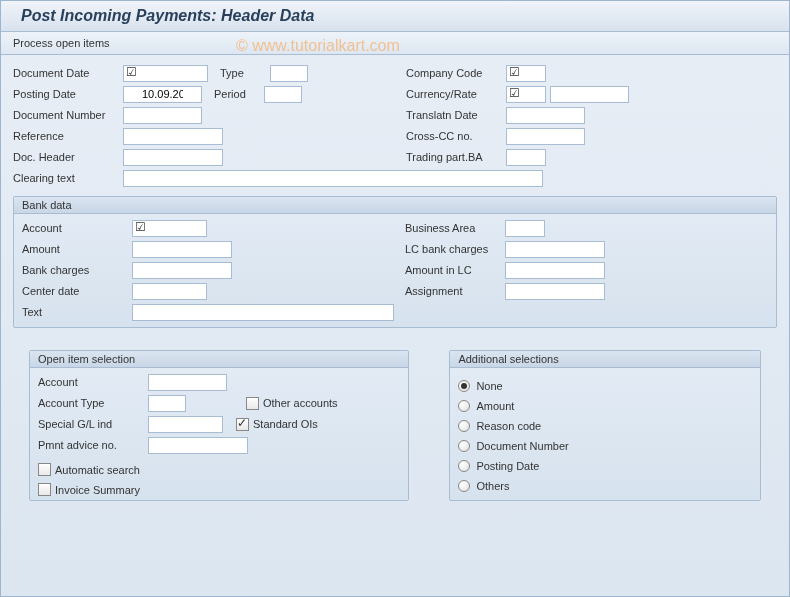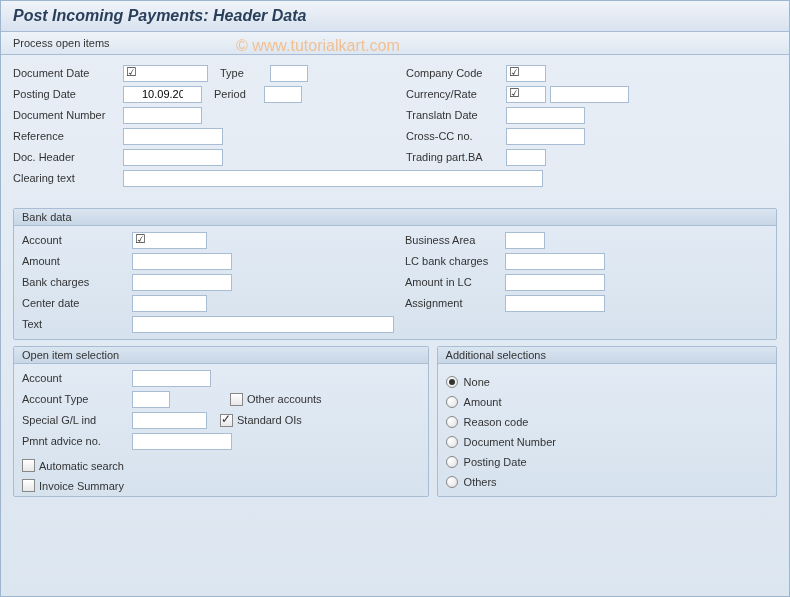--- a/index.html
+++ b/index.html
@@ -6,21 +6,21 @@
     body { margin: 0; padding: 0; background: #fff; }
     .window {
       width: 790px; height: 597px;
       background: linear-gradient(to bottom, #e8eef6, #dce6f0);
       border: 1px solid #9db5cd;
       padding: 0;
     }
     .titlebar {
       background: linear-gradient(to bottom, #f0f4fa, #d8e2ee);
       border-bottom: 1px solid #a8bcd4;
-      padding: 6px 12px;
+      padding: 6px 20px;
       font-style: italic;
       font-weight: bold;
       font-size: 16px;
       color: #2a3f5a;
     }
     .toolbar {
       background: linear-gradient(to bottom, #eef3f9, #dde7f1);
       border-bottom: 1px solid #a8bcd4;
       padding: 5px 12px;
       font-size: 11px;
@@ -50,33 +50,33 @@
       font-size: 11px; padding: 0 2px; position: relative;
     }
     .check-mark::before { content: "☑"; position: absolute; left: 2px; top: -1px; font-size: 12px; }
     .check-mark-sm { width: 40px; }
     .twocol { display: flex; gap: 8px; }
     .col-left { width: 385px; }
     .col-right { flex: 1; }
     .fieldset {
       border: 1px solid #a8bcd4;
       background: linear-gradient(to bottom, #e4ecf5, #d6e2ee);
-      margin-top: 20px; margin-bottom: 4px;
+      margin-top: 8px; margin-bottom: 4px;
       border-radius: 2px;
     }
     .fieldset-header {
       background: linear-gradient(to bottom, #dae5f0, #c8d6e6);
       border-bottom: 1px solid #a8bcd4;
       padding: 2px 8px;
       font-size: 11px;
       color: #333;
     }
     .fieldset-body { padding: 4px 8px; }
     .bottomrow { display: flex; gap: 8px; margin-top: 6px; }
-    .bottomrow .fieldset { flex: 1; margin: 0; }
+    .bottomrow .fieldset { flex: 1; margin: 16px; }
     .checkbox-row { display: flex; align-items: flex-end; height: 20px; }
     .checkbox-fake {
       width: 13px; height: 13px; border: 1px solid #888;
       background: linear-gradient(to bottom, #fff, #e8e8e8);
       display: inline-block; margin-right: 4px; flex-shrink: 0;
       position: relative;
     }
     .checkbox-fake.checked::after {
       content: "✓"; position: absolute; top: -3px; left: 0; font-size: 12px; color: #333;
     }

